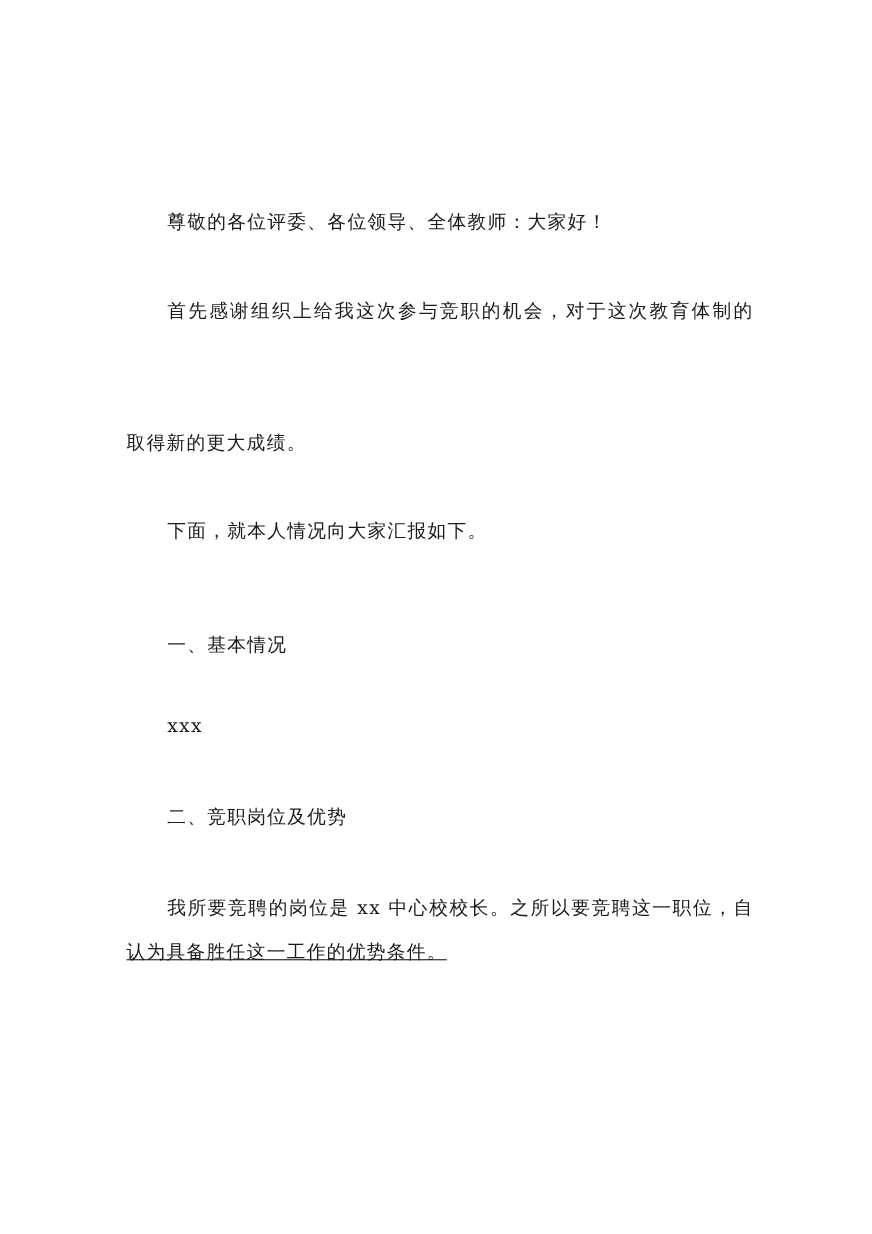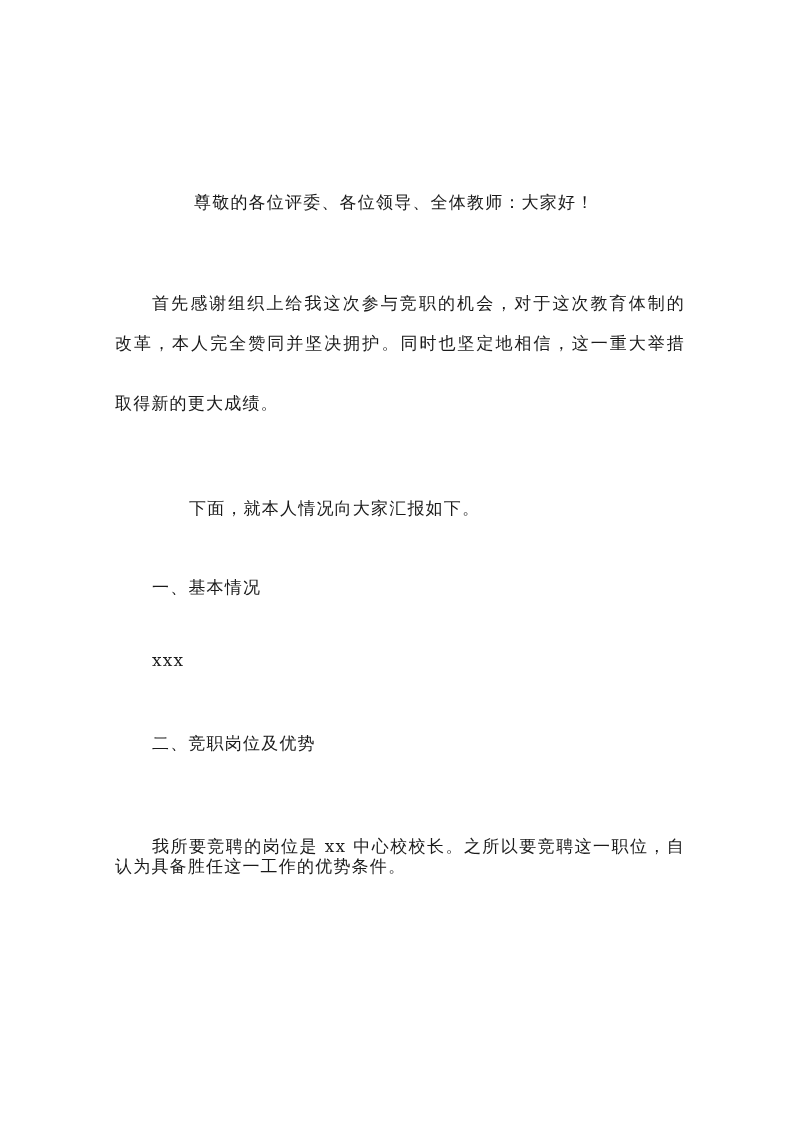--- a/index.html
+++ b/index.html
@@ -30,42 +30,40 @@
       line-height: 20px;
       white-space: nowrap;
       letter-spacing: 1.2px;
     }
     .line.indent {
       left: 152px;
     }
     .line.justify {
       text-align: justify;
       text-align-last: justify;
-      margin-top: 20px;
     }
     .line.indent.justify {
       width: 533px;
     }
   </style>
 </head>
 <body>
 
 <div class="page">
 
-  <div class="line indent" style="top:192px;margin-left:42px;">尊敬的各位评委、各位领导、全体教师：大家好！</div>
+  <div class="line indent" style="top:192px;">尊敬的各位评委、各位领导、全体教师：大家好！</div>
 
   <div class="line indent justify" style="top:273px;">首先感谢组织上给我这次参与竞职的机会，对于这次教育体制的</div>
-  <div class="line justify" style="top:313px;">改革，本人完全赞同并坚决拥护。同时也坚定地相信，这一重大举措</div>
   <div class="line" style="top:393px;">取得新的更大成绩。</div>
 
-  <div class="line indent" style="top:498px;margin-left:37px;">下面，就本人情况向大家汇报如下。</div>
+  <div class="line indent" style="top:473px;">下面，就本人情况向大家汇报如下。</div>
 
   <div class="line indent" style="top:577px;">一、基本情况</div>
 
   <div class="line indent" style="top:650px;">xxx</div>
 
   <div class="line indent justify" style="top:816px;">我所要竞聘的岗位是 xx 中心校校长。之所以要竞聘这一职位，自</div>
 
   <div class="line indent" style="top:733px;">二、竞职岗位及优势</div>
-  <div class="line" style="top:856px;">认为具备胜任这一工作的优势条件。</div>
+  <div class="line" style="top:856px;text-decoration:underline;">认为具备胜任这一工作的优势条件。</div>
 
 
 </div>
 
 </body></html>

